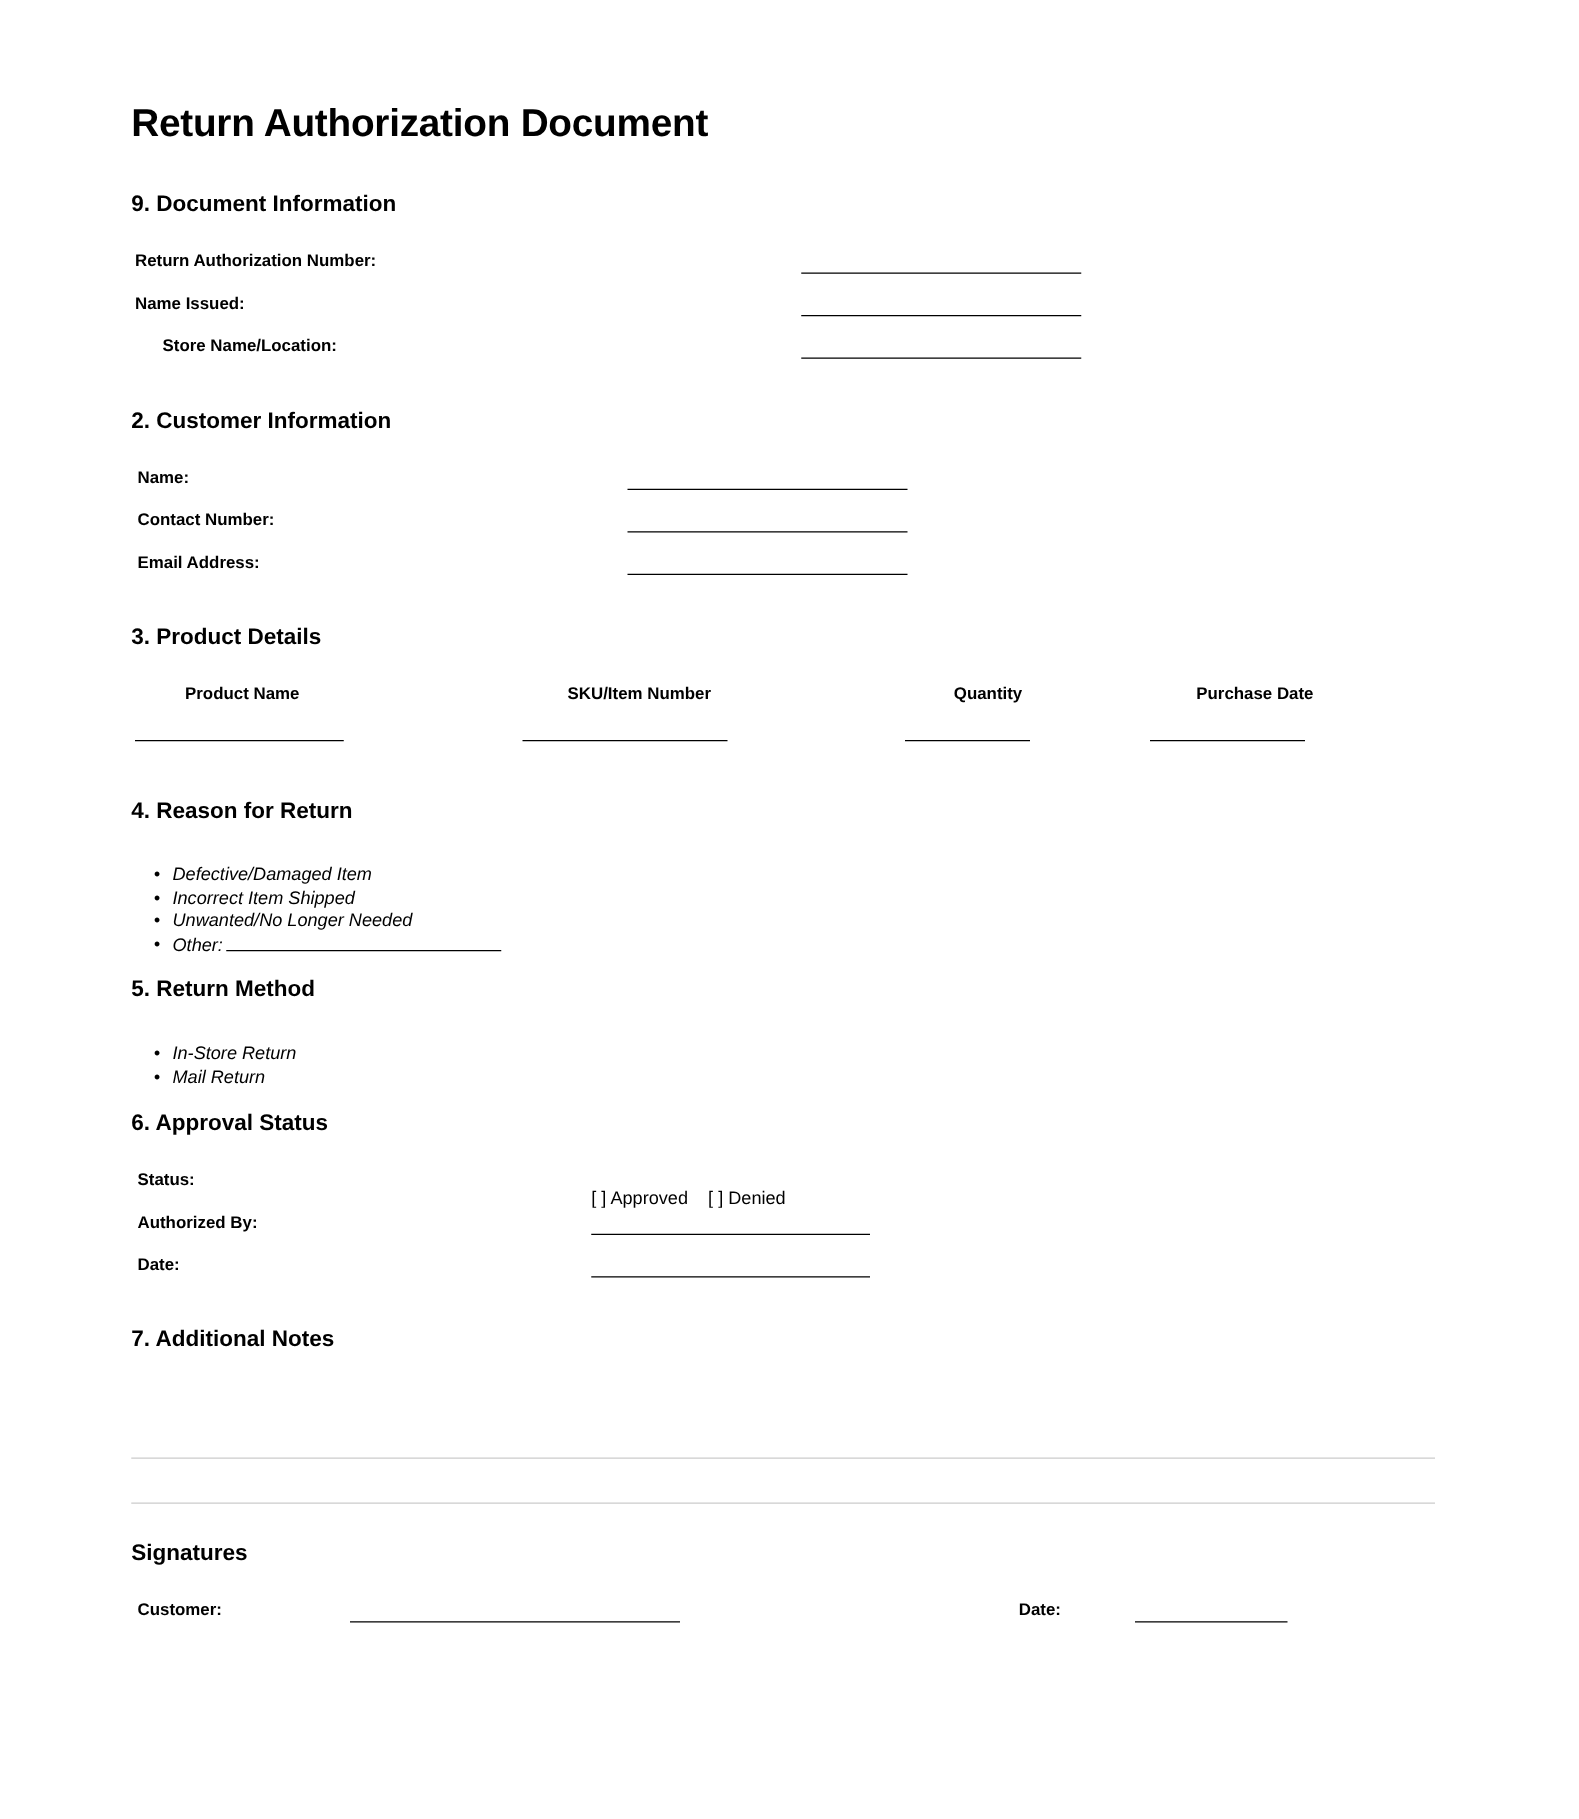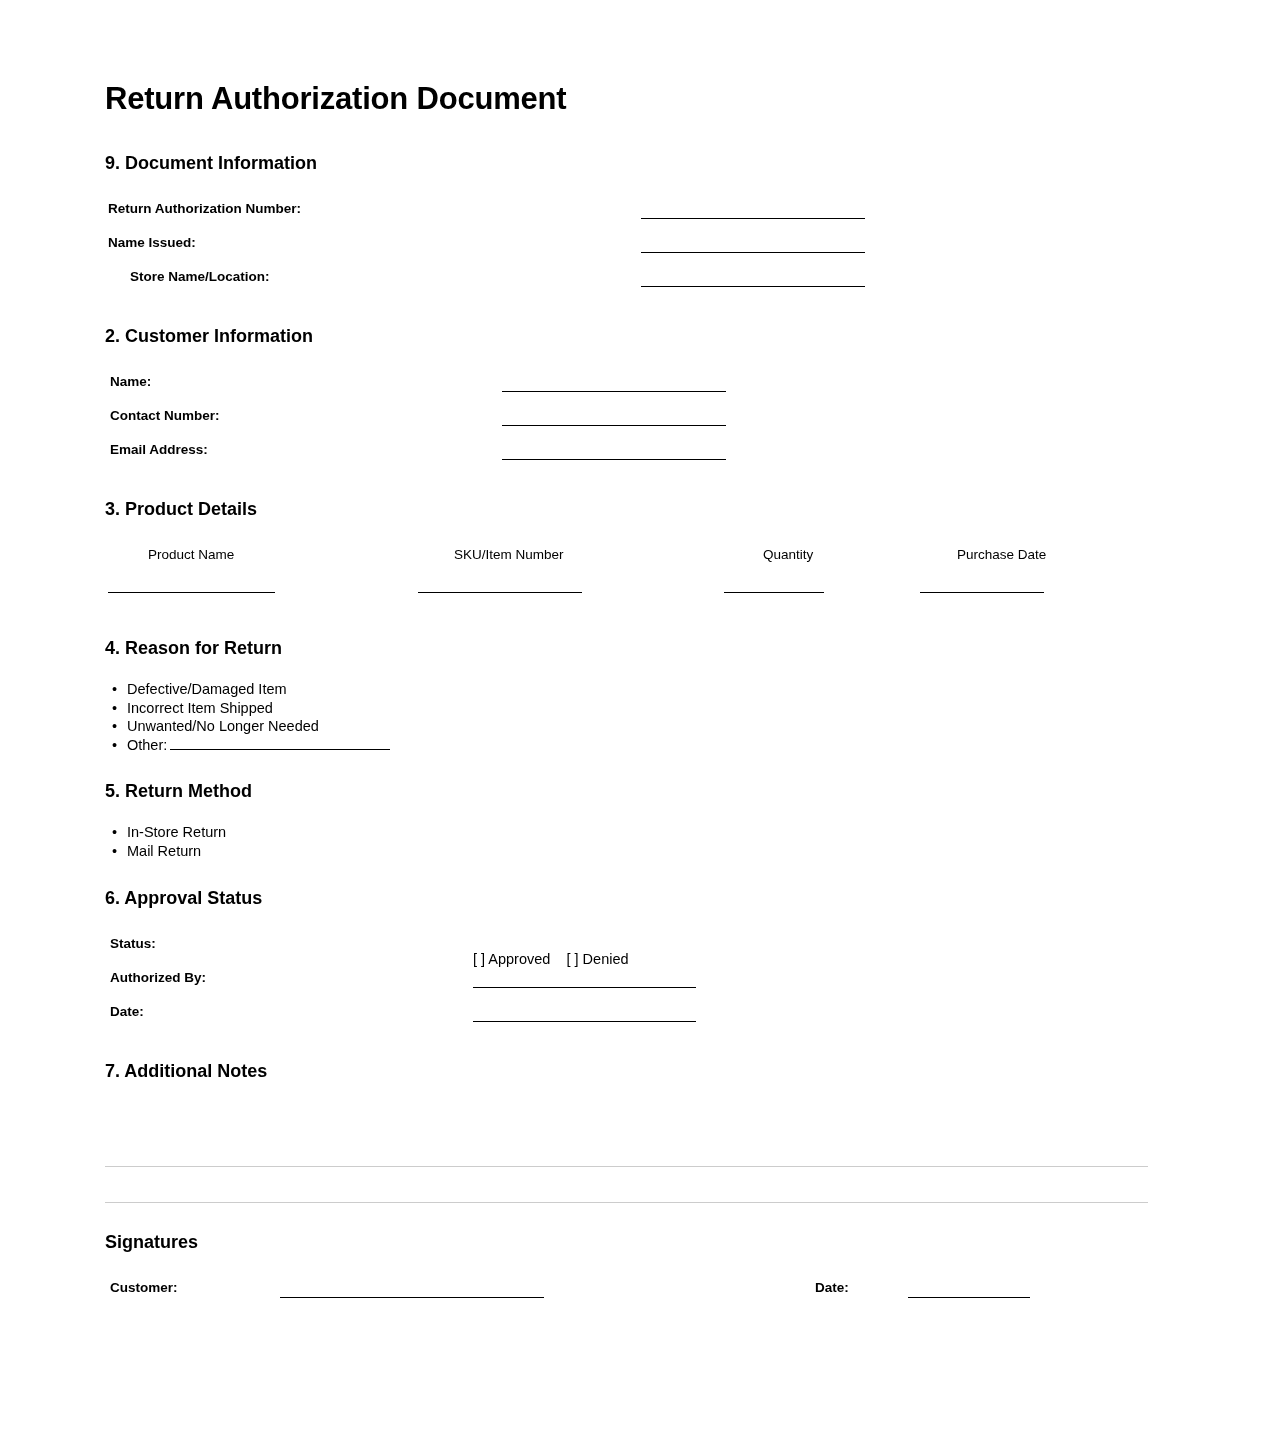--- a/index.html
+++ b/index.html
@@ -63,33 +63,34 @@
   .rule-light {
     position: absolute;
     height: 0;
     border-bottom: 1px solid #cccccc;
   }
 
   
   .col-header {
     position: absolute;
     font-size: 13.5px;
-    font-weight: normal;
+    font-weight: bold;
     line-height: 1.2;
     white-space: nowrap;
     padding-left: 38px;
   }
 
   
   .bullet-list {
     position: absolute;
     left: 0;
-    margin: 3px;
+    margin: 14px;
     padding: 0;
     list-style: none;
+    font-style: italic;
   }
   .bullet-item {
     position: relative;
     font-size: 14.5px;
     line-height: 18.5px;
     padding-left: 19px;
     white-space: nowrap;
     color: #000000;
   }
   .bullet-item::before {

